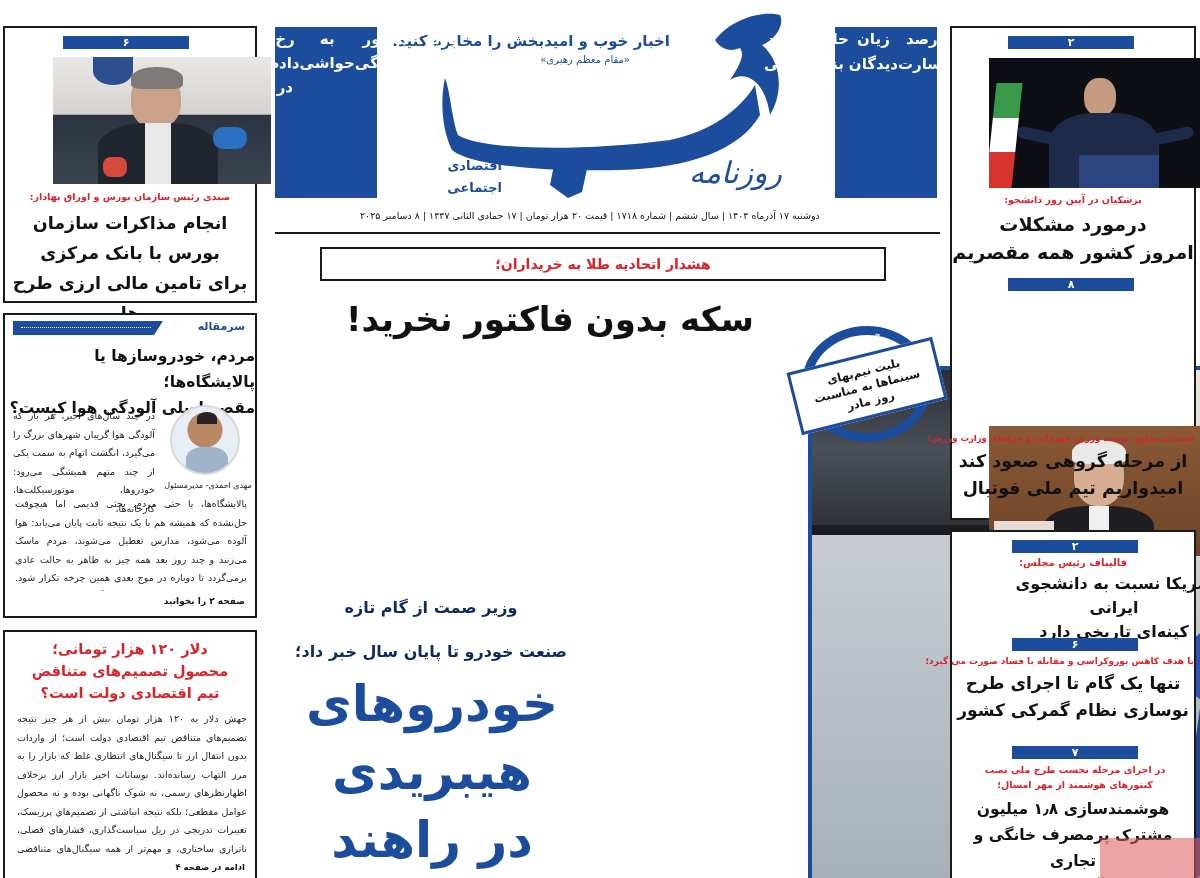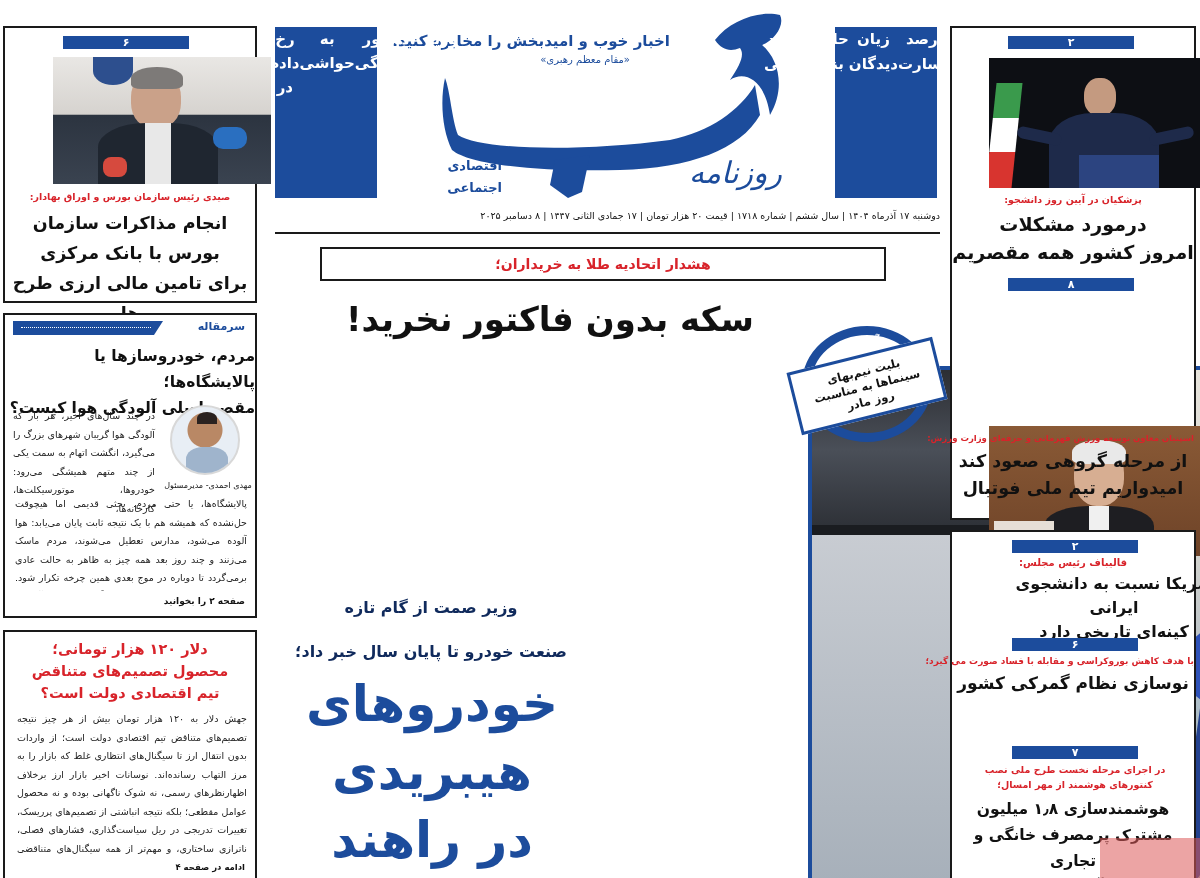--- a/index.html
+++ b/index.html
@@ -28,21 +28,21 @@
       <path d="M275 40 C290 20, 320 10, 340 15 C345 25, 335 40, 322 45 C340 60, 345 90, 330 115 C325 80, 305 70, 290 80 C300 65, 305 55, 300 48 C290 52, 282 50, 275 40 Z" fill="#1c4c9c"></path>
       <path d="M115 160 L150 155 L142 192 L128 198 L110 185 Z" fill="#1c4c9c"></path>
     </svg>
     <div class="abs blue" style="right:55px;top:40px;font-size:70px;font-weight:bold;opacity:0;">خوب</div>
     <div class="abs blue" style="right:18px;top:155px;font-size:30px;font-weight:normal;font-style:italic;">روزنامه</div>
   </div>
   <div class="abs blue" style="right:318px;top:158px;font-size:13px;font-weight:bold;letter-spacing:3px;">اقتصادی</div>
   <div class="abs blue" style="right:318px;top:180px;font-size:13px;font-weight:bold;letter-spacing:3px;">اجتماعی</div>
 </div>
 
-<div class="abs" style="left:360px;top:210px;width:580px;font-size:9.5px;text-align:right;white-space:nowrap;color:#111;">دوشنبه ۱۷ آذرماه ۱۴۰۴ | سال ششم | شماره ۱۷۱۸ | قیمت ۲۰ هزار تومان | ۱۷ جمادی الثانی ۱۴۴۷ | ۸ دسامبر ۲۰۲۵</div>
+<div class="abs" style="left:360px;top:210px;width:580px;font-size:9.5px;text-align:left;white-space:nowrap;color:#111;">دوشنبه ۱۷ آذرماه ۱۴۰۴ | سال ششم | شماره ۱۷۱۸ | قیمت ۲۰ هزار تومان | ۱۷ جمادی الثانی ۱۴۴۷ | ۸ دسامبر ۲۰۲۵</div>
 <div class="abs" style="left:275px;top:232px;width:665px;height:2px;background:#1a1a1a;"></div>
 
 <div class="abs bluebox" style="left:275px;top:27px;width:102px;height:171px;font-size:15px;line-height:24px;">
   <div>وزیر اقتصاد</div>
   <div>دستور رسیدگی</div>
   <div>به حواشی</div>
   <div>رخ داده در</div>
   <div>ماراتن کیش را</div>
   <div>صادر کرد</div>
 </div>
@@ -186,20 +186,21 @@
     <div class="abs headline" style="left:0;top:40px;width:286px;font-size:16px;line-height:24px;padding-left:38px;">
       <div>آمریکا نسبت به دانشجوی ایرانی</div>
       <div>کینه‌ای تاریخی دارد</div>
     </div>
   </div>
 
   <div class="abs" style="left:0;top:100px;width:242px;height:108px;">
     <div class="numbar abs" style="left:60px;top:6px;width:126px;">۶</div>
     <div class="abs kicker" style="left:0;top:22px;width:242px;font-size:9px;white-space:nowrap;">با هدف کاهش بوروکراسی و مقابله با فساد صورت می گیرد؛</div>
     <div class="abs headline" style="left:0;top:38px;width:242px;font-size:17px;line-height:27px;">
+      <div>تنها یک گام تا اجرای طرح</div>
       <div>نوسازی نظام گمرکی کشور</div>
     </div>
   </div>
 
   <div class="abs" style="left:0;top:210px;width:242px;height:138px;">
     <div class="numbar abs" style="left:60px;top:4px;width:126px;">۷</div>
     <div class="abs kicker" style="left:18px;top:20px;width:210px;font-size:9.5px;line-height:15px;">در اجرای مرحله نخست طرح ملی نصب کنتورهای هوشمند از مهر امسال؛</div>
     <div class="abs headline" style="left:0;top:54px;width:242px;font-size:15.5px;line-height:26px;">
       <div>هوشمندسازی ۱٫۸ میلیون</div>
       <div>مشترک پرمصرف خانگی و تجاری</div>

